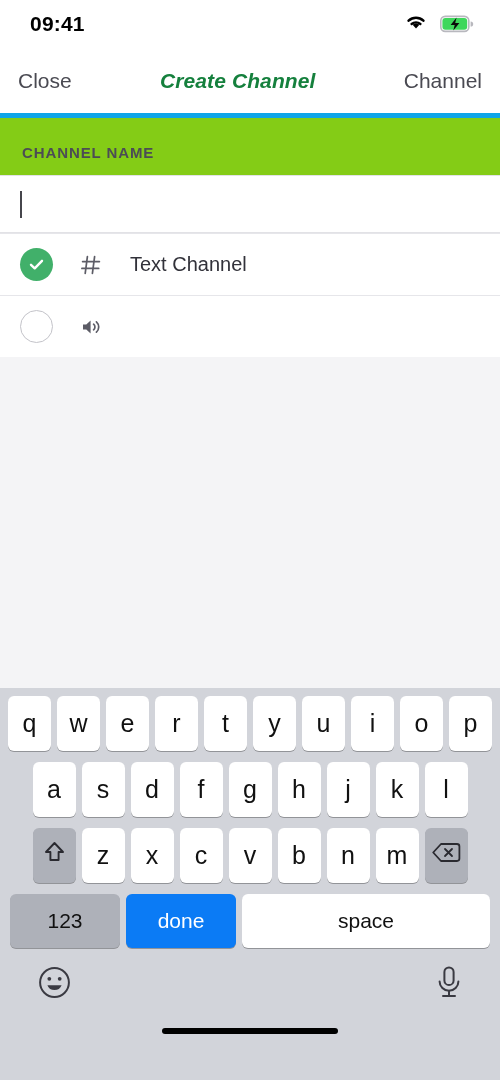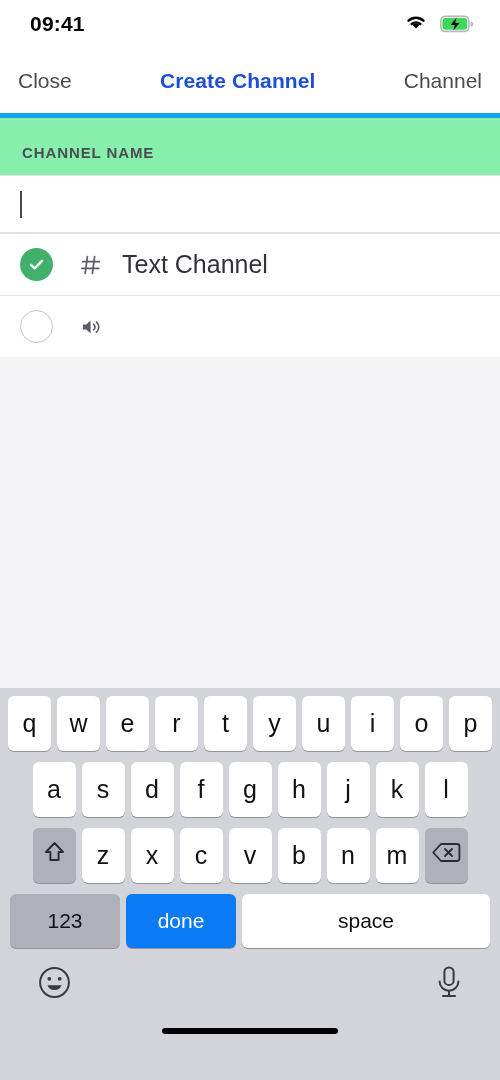--- a/index.html
+++ b/index.html
@@ -26,30 +26,30 @@
   
   .navbar {
     height:70px; flex:0 0 70px;
     background:#ffffff;
     display:flex; align-items:center; justify-content:space-between;
     padding:0 18px;
     border-bottom:5px solid #0ea5e9;
   }
   .nav-btn { font-size:21px; color:#4A4A52; background:none; border:none;
              font-family:"Liberation Sans", sans-serif; cursor:pointer; }
-  .nav-title { font-size:21px; font-weight:bold; color:#1d4ed8; letter-spacing:0.1px; }
+  .nav-title { font-size:21px; font-weight:bold; color:#15803d; letter-spacing:0.1px;font-style:italic; }
 
   
   .content { flex:1 1 auto; background:#F4F4F6; display:flex; flex-direction:column; overflow:hidden; }
 
   .section-header {
     font-size:15px; font-weight:bold; color:#4C4C55;
     letter-spacing:0.9px;
     padding:26px 0 14px 22px;
-    background:#86efac;
+    background:#84cc16;
   }
   .section-header.tight { padding-top:28px; }
 
   .field-row {
     background:#ffffff;
     border-top:1px solid #E2E2E6;
     border-bottom:1px solid #E2E2E6;
     height:58px;
     display:flex; align-items:center;
     padding:0 20px;
@@ -83,21 +83,21 @@
   .radio-off {
     width:33px; height:33px; border-radius:50%;
     border:1.5px solid #C3C3C9; background:#fff;
     flex:0 0 33px;
   }
   .opt-icon {
     width:30px; margin-left:23px;
     display:flex; align-items:center; justify-content:center;
     color:#5C5C66;
   }
-  .opt-label { font-size:25px; color:#32323A; margin-left:16px; }
+  .opt-label { font-size:20px; color:#32323A; margin-left:24px; }
 
   .filler { flex:1 1 auto; background:#F4F4F6; }
 
   
   .keyboard {
     flex:0 0 392px; height:392px;
     background:#D2D4DA;
     display:flex; flex-direction:column;
     padding-top:8px;
   }

